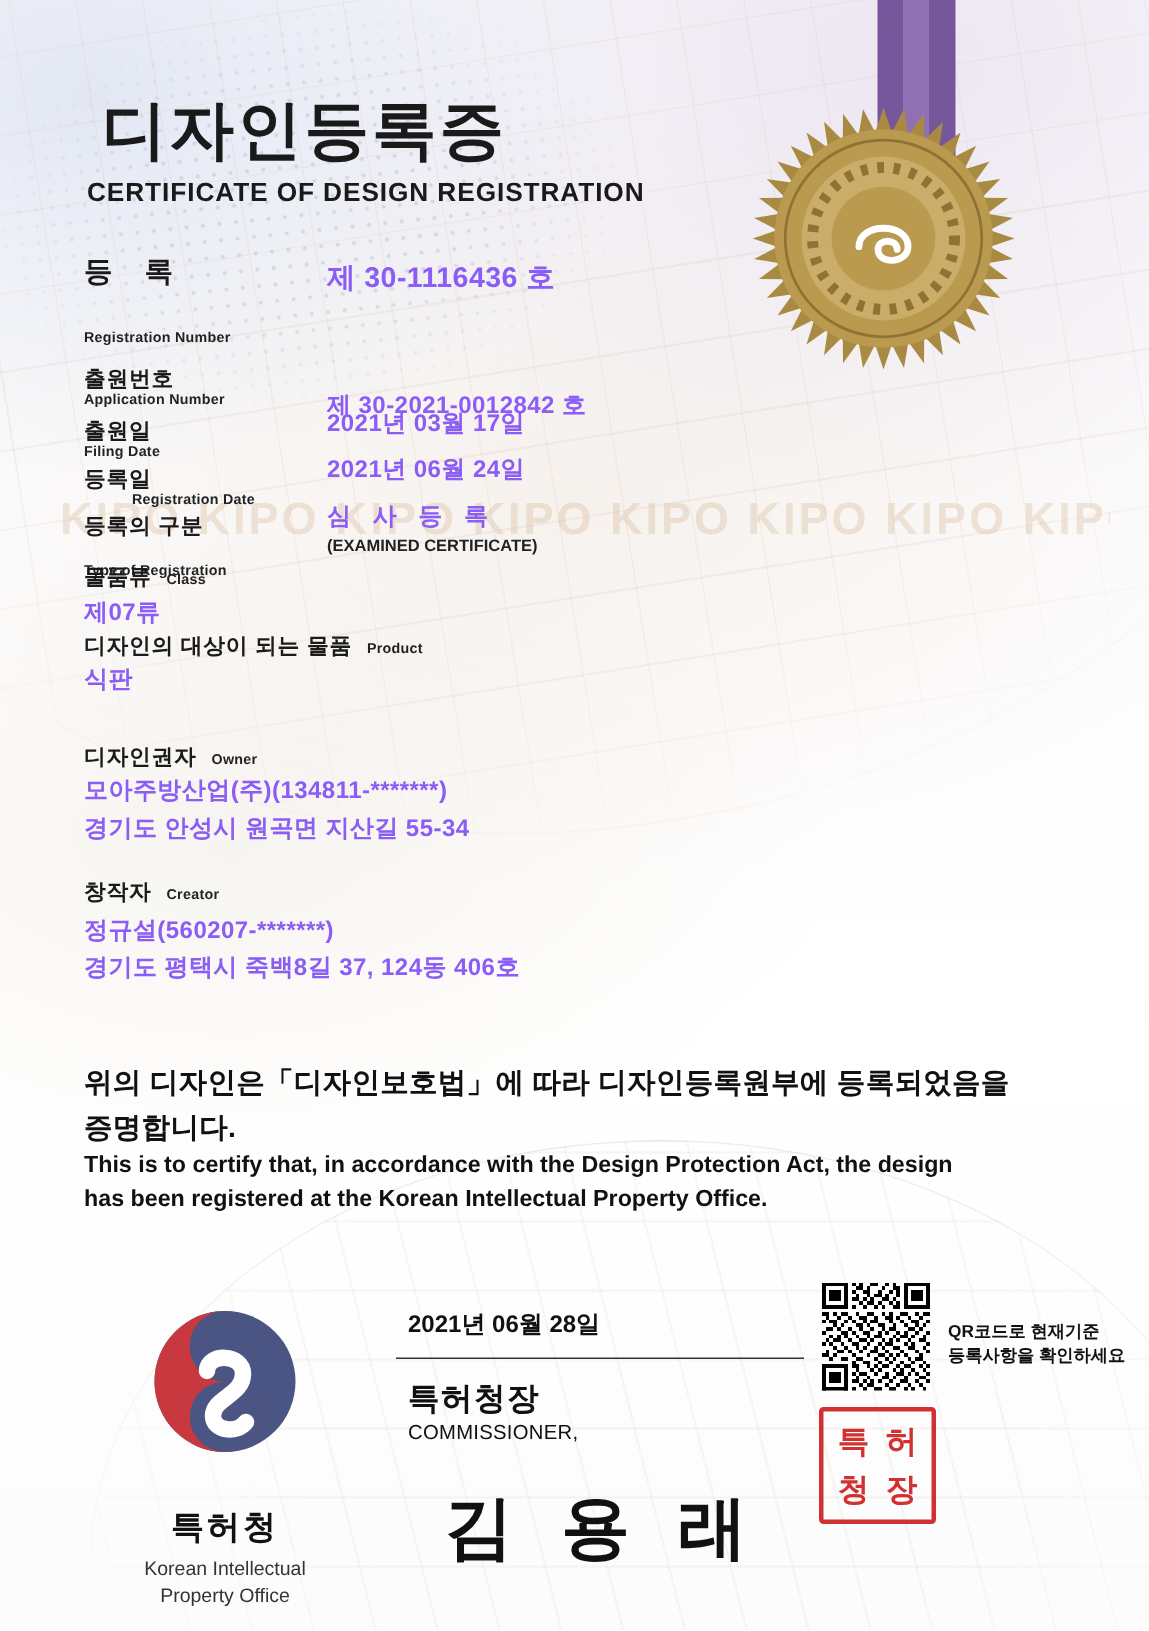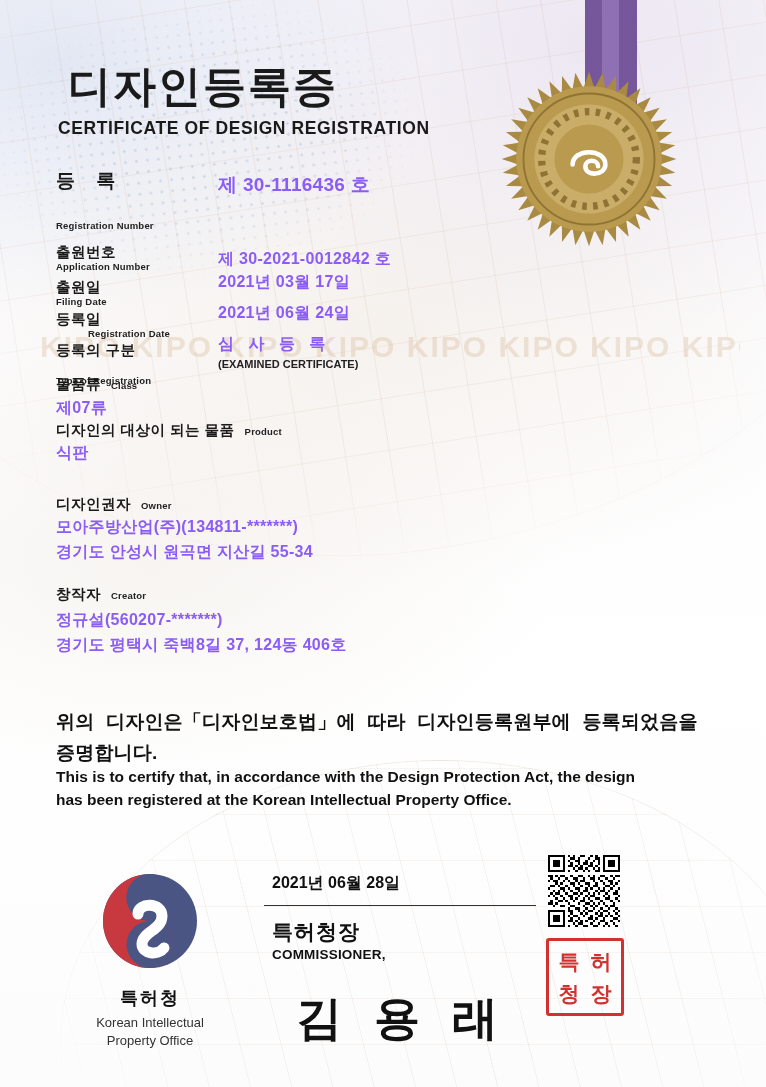--- a/index.html
+++ b/index.html
@@ -228,21 +228,21 @@
     font-size: 21px;
     font-weight: bold;
     letter-spacing: 1px;
     color: #111;
   }
   .commissioner-en1 {
     position: absolute;
     left: 272px;
     top: 947px;
     font-size: 13.5px;
-    font-weight: bold;
+    font-weight: normal;
     color: #111;
     letter-spacing: 0.2px;
   }
   .commissioner-en2 {
     position: absolute;
     left: 263px;
     top: 965px;
     font-size: 13.5px;
     font-weight: bold;
     color: #111;
@@ -260,22 +260,22 @@
   }
 
   .kipo-logo-wrap {
     position: absolute;
     left: 62px;
     top: 868px;
     width: 176px;
     text-align: center;
   }
   .kipo-name-ko {
-    margin-top: 8px;
-    font-size: 18px;
+    margin-top: 24px;
+    font-size: 22px;
     font-weight: bold;
     letter-spacing: 2px;
     color: #111;
   }
   .kipo-name-en {
     margin-top: 4px;
     font-size: 13px;
     line-height: 18px;
     color: #333;
   }
@@ -399,21 +399,21 @@
 
     <div class="title-ko">디자인등록증</div>
     <div class="title-en">CERTIFICATE OF DESIGN REGISTRATION</div>
 
     <div class="field-label-ko reg-label">등  록</div>
     <div class="field-label-en reg-label-en">Registration Number</div>
     <div class="field-value big" style="left:218px; top:172px;">제 30-1116436 호</div>
 
     <div class="field-label-ko" style="left:56px; top:243px;">출원번호</div>
     <div class="field-label-en" style="left:56px; top:261px;">Application Number</div>
-    <div class="field-value" style="left:218px; top:249px;">제 30-2021-0012842 호</div>
+    <div class="field-value" style="left:218px; top:260px;">제 30-2021-0012842 호</div>
 
     <div class="field-label-ko" style="left:56px; top:278px;">출원일</div>
     <div class="field-label-en" style="left:56px; top:296px;">Filing Date</div>
     <div class="field-value" style="left:218px; top:272px;">2021년 03월 17일</div>
 
     <div class="field-label-ko" style="left:56px; top:310px;">등록일</div>
     <div class="field-label-en" style="left:56px; top:328px;margin-left:32px;">Registration Date</div>
     <div class="field-value" style="left:218px; top:303px;">2021년 06월 24일</div>
 
     <div class="field-label-ko" style="left:56px; top:341px;">등록의 구분</div>
@@ -436,21 +436,21 @@
     </div>
     <div class="field-value" style="left:56px; top:517px;">모아주방산업(주)(134811-*******)</div>
     <div class="field-value" style="left:56px; top:542px;">경기도 안성시 원곡면 지산길 55-34</div>
 
     <div class="field-label-ko" style="left:56px; top:585px;">
       <span>창작자</span><span class="field-label-inline-en">Creator</span>
     </div>
     <div class="field-value" style="left:56px; top:610px;">정규설(560207-*******)</div>
     <div class="field-value" style="left:56px; top:635px;">경기도 평택시 죽백8길 37, 124동 406호</div>
 
-    <div class="cert-ko" style="top:708px;font-family:Liberation Mono, monospace;">위의 디자인은「디자인보호법」에 따라 디자인등록원부에 등록되었음을</div>
+    <div class="cert-ko" style="top:708px;">위의 디자인은「디자인보호법」에 따라 디자인등록원부에 등록되었음을</div>
     <div class="cert-ko" style="top:738px;">증명합니다.</div>
     <div class="cert-en" style="top:765px;">This is to certify that, in accordance with the Design Protection Act, the design</div>
     <div class="cert-en" style="top:788px;">has been registered at the Korean Intellectual Property Office.</div>
 
     <div class="footer-date">2021년 06월 28일</div>
     <div class="footer-rule"></div>
     <div class="commissioner-ko">특허청장</div>
     <div class="commissioner-en1">COMMISSIONER,</div>
     <div class="signature">김 용 래</div>
 
@@ -697,20 +697,24 @@
           <rect x="26" y="27" width="1" height="1"></rect>
         <rect x="8" y="28" width="1" height="1"></rect>
           <rect x="11" y="28" width="1" height="1"></rect>
           <rect x="14" y="28" width="2" height="1"></rect>
           <rect x="18" y="28" width="2" height="1"></rect>
           <rect x="22" y="28" width="1" height="1"></rect>
           <rect x="24" y="28" width="1" height="1"></rect>
           <rect x="27" y="28" width="1" height="1"></rect>
       </g>
     </svg>
+    <div class="qr-note">
+      <div>QR코드로 현재기준</div>
+      <div>등록사항을 확인하세요</div>
+    </div>
 
     <div class="stamp">
       <div class="stamp-inner">
         <span>특</span>
         <span>허</span>
         <span>청</span>
         <span>장</span>
       </div>
     </div>
 

